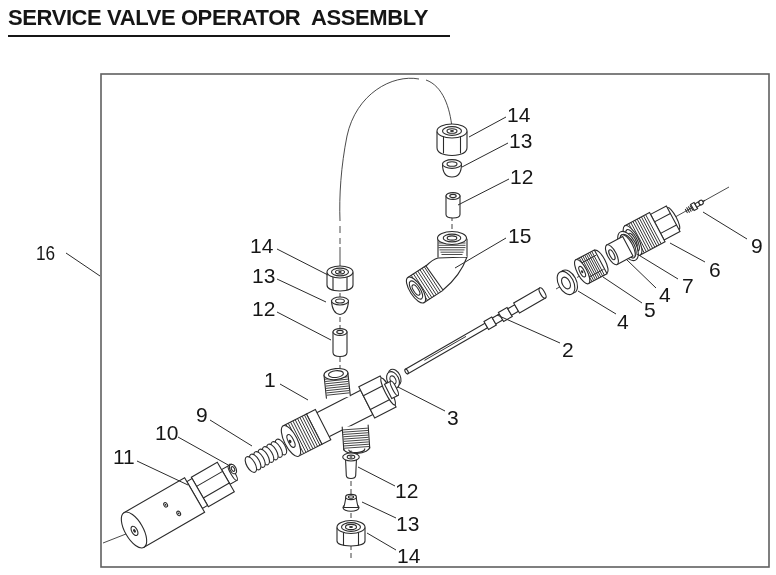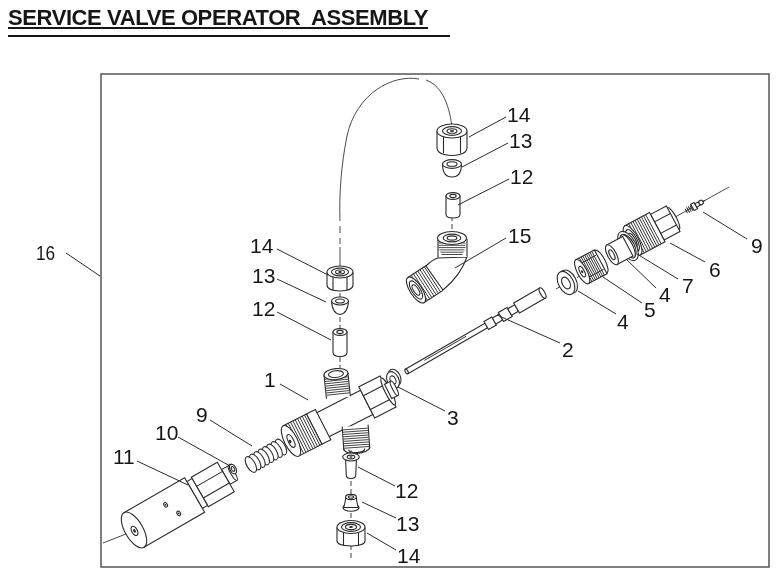--- a/index.html
+++ b/index.html
@@ -3,21 +3,21 @@
 <meta charset="utf-8">
 <style>
   :root{
     --background:#ffffff; --line:#2b2b2b; --frame:#606060; --text:#161616;
   }
   html,body{margin:0;padding:0;background:var(--background);}
   body{width:776px;height:575px;position:relative;overflow:hidden;
        font-family:"Liberation Sans",sans-serif;}
   #title{position:absolute;left:8px;top:5px;font-size:22px;font-weight:bold;
          letter-spacing:-0.4px;color:var(--text);white-space:pre;
-         border-bottom:2.5px solid var(--text);padding:0 22px 4px 0;line-height:26px;text-decoration:underline;}
+         border-bottom:2.5px solid var(--text);padding:0 22px 4px 0;line-height:26px;}
   svg{position:absolute;left:0;top:0;}
   .ln{stroke:var(--line);stroke-width:1.1;fill:none;stroke-linecap:round;}
   .fw{stroke:var(--line);stroke-width:1.1;fill:#ffffff;}
   .wf{fill:#ffffff;stroke:none;}
   .fd{fill:var(--line);stroke:none;}
   .thin{stroke:var(--line);stroke-width:0.85;fill:none;}
   .ld{stroke:var(--line);stroke-width:1;fill:none;}
   .dash{stroke:var(--line);stroke-width:0.9;fill:none;stroke-dasharray:5 3;}
   .frame{stroke:var(--frame);stroke-width:1.6;fill:none;}
   text.callout{font-family:"Liberation Sans",sans-serif;font-size:21px;fill:var(--text);}

